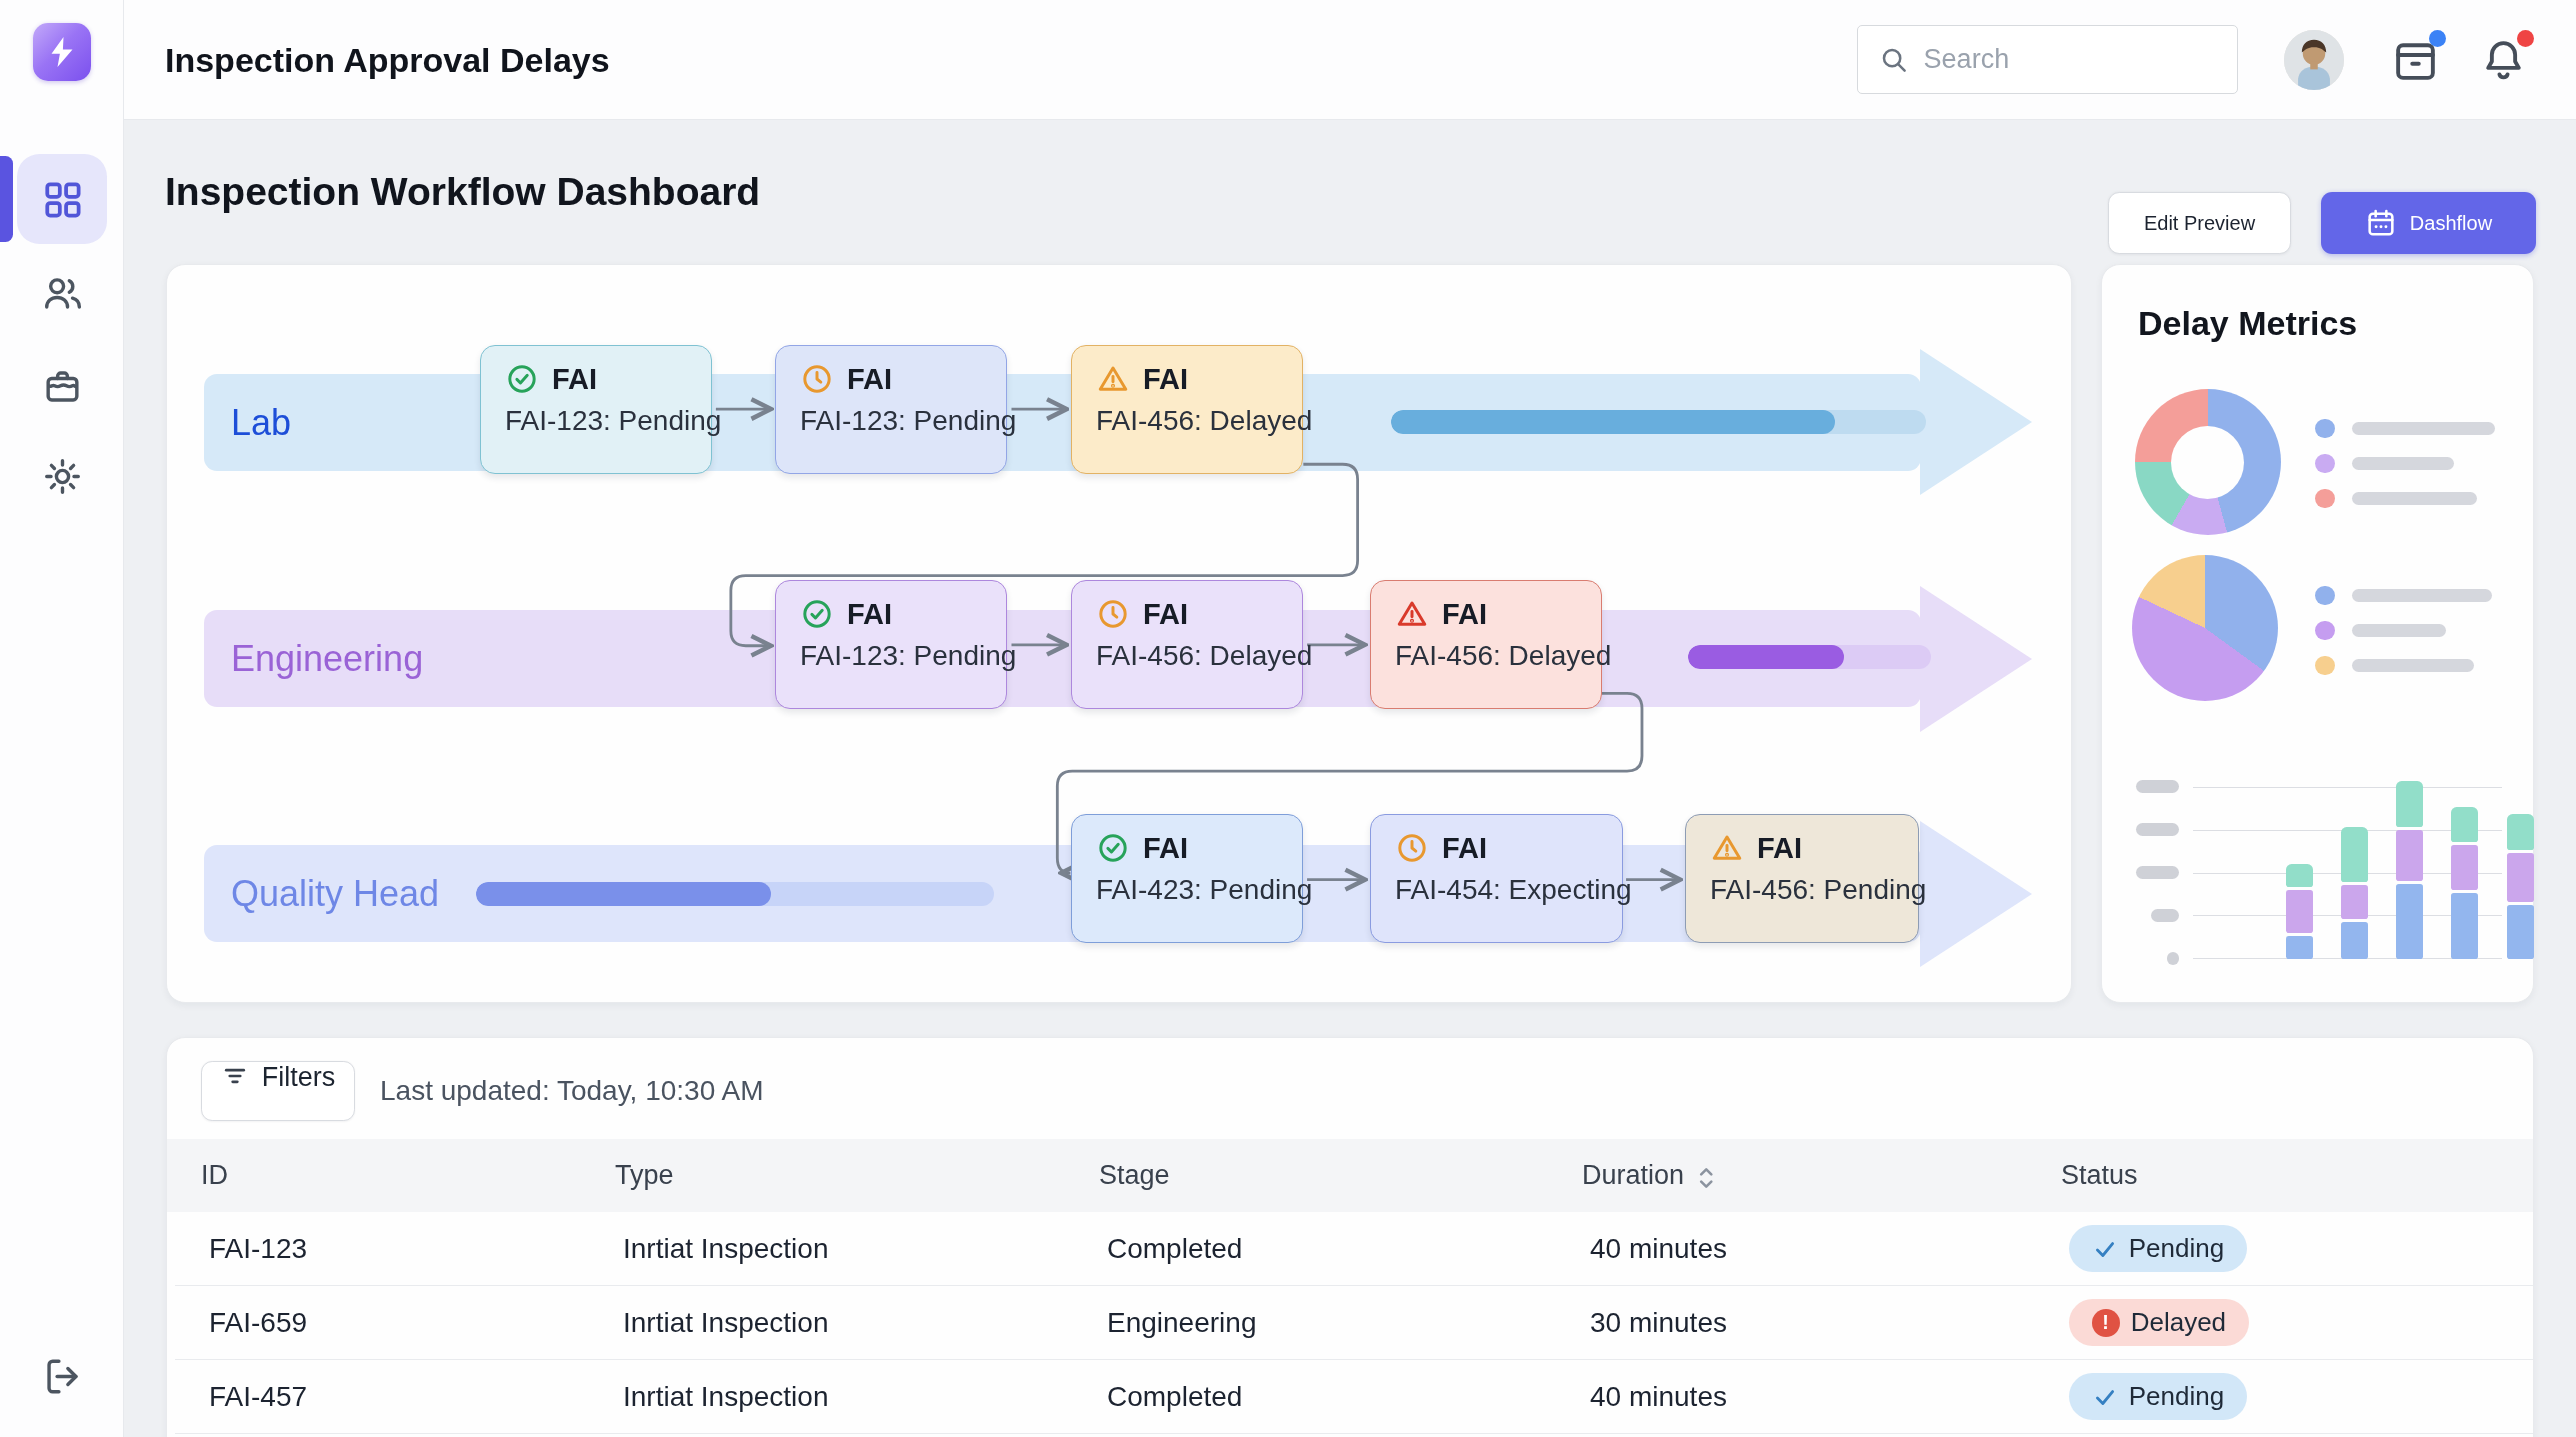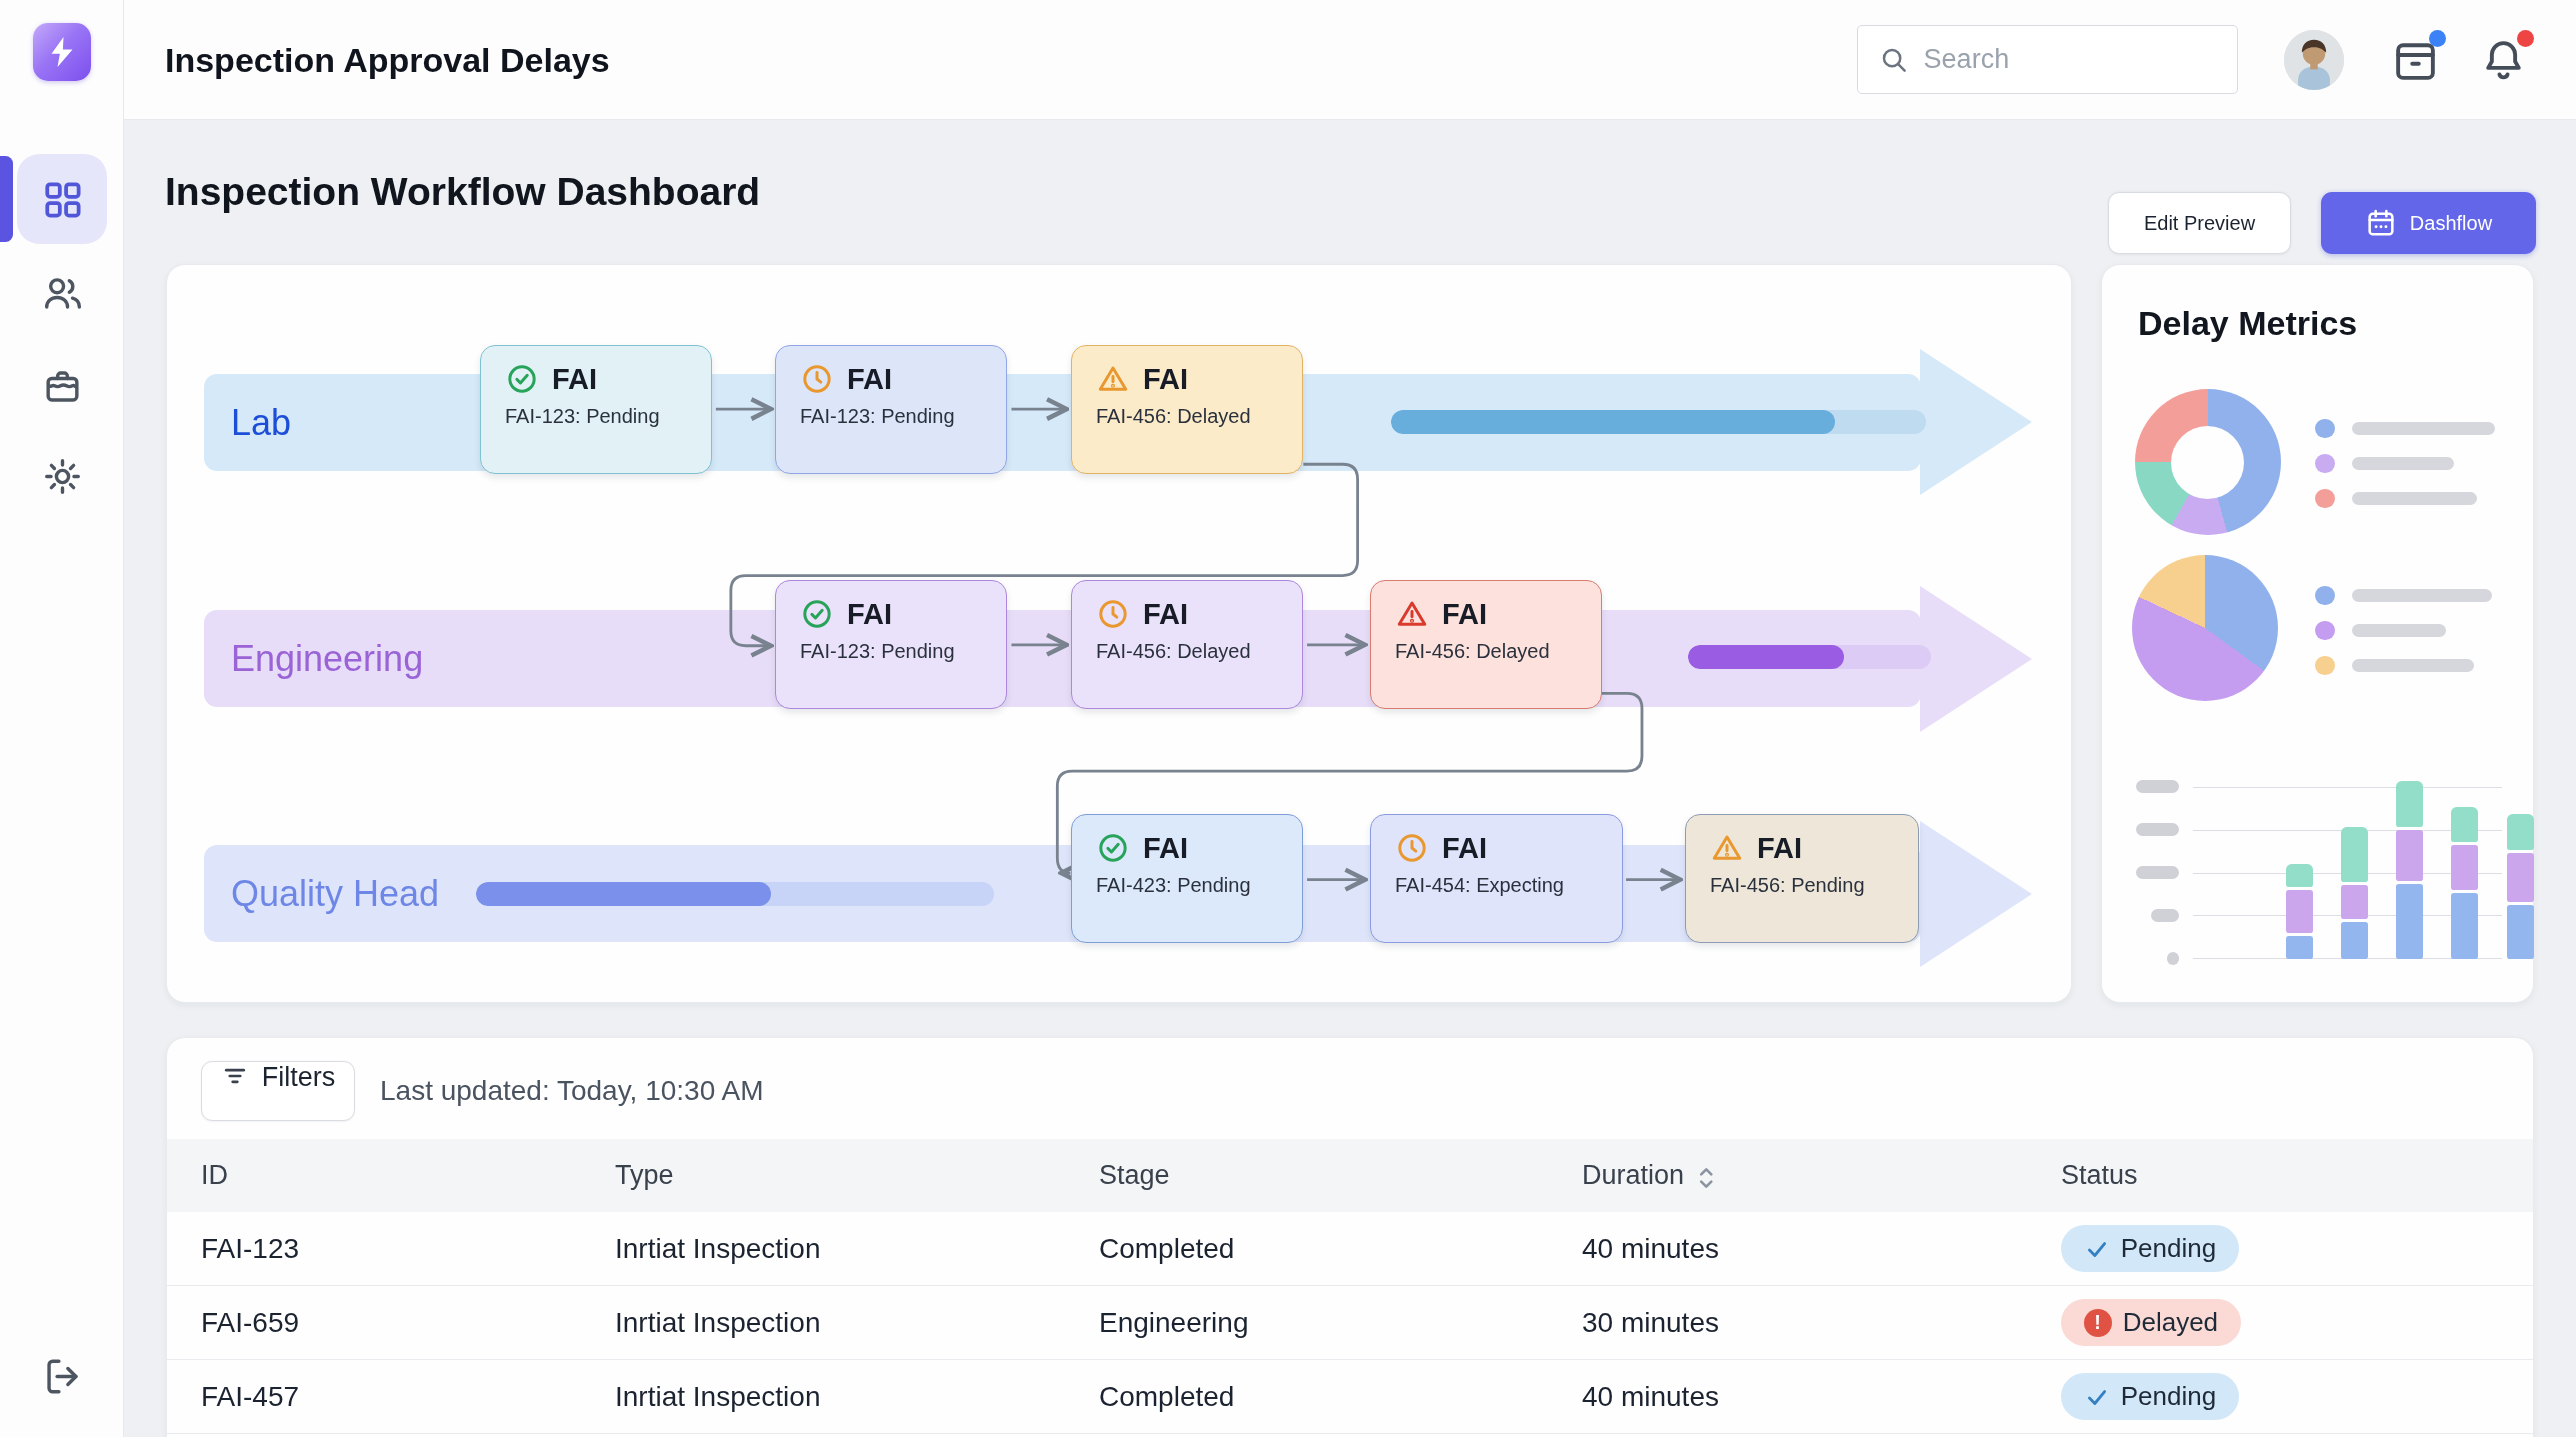--- a/index.html
+++ b/index.html
@@ -38,21 +38,21 @@
 
   
   .band{position:absolute;left:37px;width:1717px;height:97px;border-radius:13px}
   .band-head{position:absolute;left:1753px;width:0;height:0;border-top:73px solid transparent;border-bottom:73px solid transparent}
   .lane-label{position:absolute;left:64px;height:97px;display:flex;align-items:center;font-size:36px;font-weight:500}
   .progress{position:absolute;height:24px;border-radius:12px;overflow:hidden}
   .progress .fill{height:100%;border-radius:12px}
 
   .wf-card{position:absolute;height:129px;border-radius:15px;border:1.9px solid;box-shadow:0 3.7px 6.6px rgba(30,35,60,.10);padding:16px 24px;cursor:pointer}
   .wf-card .trow{display:flex;align-items:center;gap:13px;font-size:29px;font-weight:700;color:#171c26}
-  .wf-card .sub{margin-top:9.4px;font-size:20px;color:#2a313d;white-space:nowrap}
+  .wf-card .sub{margin-top:9.4px;font-size:28px;color:#2a313d;white-space:nowrap}
   .v-cyan  {background:#e1f1f6;border-color:#7fc2d2}
   .v-blue  {background:#dde5f9;border-color:#92a5e6}
   .v-amber {background:#fcebc9;border-color:#e2b264}
   .v-lav   {background:#eae1fa;border-color:#ad87dd}
   .v-red   {background:#fce1dd;border-color:#d97c70}
   .v-ind1  {background:#dce9fb;border-color:#7e9ed9}
   .v-ind2  {background:#dfe4fb;border-color:#8a9be0}
   .v-tan   {background:#eee7d9;border-color:#8d9cb4}
 
   .connectors{position:absolute;left:0;top:0;width:1906px;height:739px;pointer-events:none}
@@ -73,21 +73,21 @@
   .tick{position:absolute;right:0;height:13px;border-radius:6.6px;background:#cfd1d7}
   .bar{position:absolute;bottom:0;width:27px;display:flex;flex-direction:column-reverse;gap:2.8px}
   .seg{width:100%;border-radius:2.8px}
   .seg:last-child{border-radius:5.6px 5.6px 2.8px 2.8px}
 
   
   .filters-btn{position:absolute;left:34px;top:22.5px;width:154px;height:60px;background:#fff;border:1.9px solid #d8dbe0;border-radius:11.2px;display:flex;align-items:flex-start;justify-content:center;gap:13px;font-size:27px;color:#1c2430;cursor:pointer;box-shadow:0 0.9px 1.9px rgba(20,25,40,.05)}
   .last-updated{position:absolute;left:213px;top:22.5px;height:60px;display:flex;align-items:center;font-size:28px;color:#4a5360}
   .thead,.trowline{display:grid;grid-template-columns:414px 484px 483px 479px auto;align-items:center;padding-left:34px}
   .thead{position:absolute;left:0;top:101px;width:100%;height:73px;background:#f4f5f7;font-size:27px;color:#39414d;font-weight:500}
-  .tbody{position:absolute;left:0;top:174px;width:100%}
+  .tbody{position:absolute;left:8px;top:174px;width:100%}
   .trowline{height:74px;border-bottom:1.9px solid #e9ebee;font-size:28px;color:#1c2330;cursor:pointer;background:#fefefe}
   .dur-head{display:flex;align-items:flex-end;gap:11.2px}
   .pill{display:inline-flex;align-items:center;gap:11.2px;height:47px;padding:0 22.5px;border-radius:24px;font-size:26px;color:#1f2a38;width:max-content}
   .pill.pending{background:#d2e7f8}
   .pill.delayed{background:#fbdad6}
   .excl{width:28px;height:28px;border-radius:50%;background:#e05243;color:#fff;font-size:19.7px;font-weight:700;display:flex;align-items:center;justify-content:center}
 </style>
 </head>
 <body>
 

